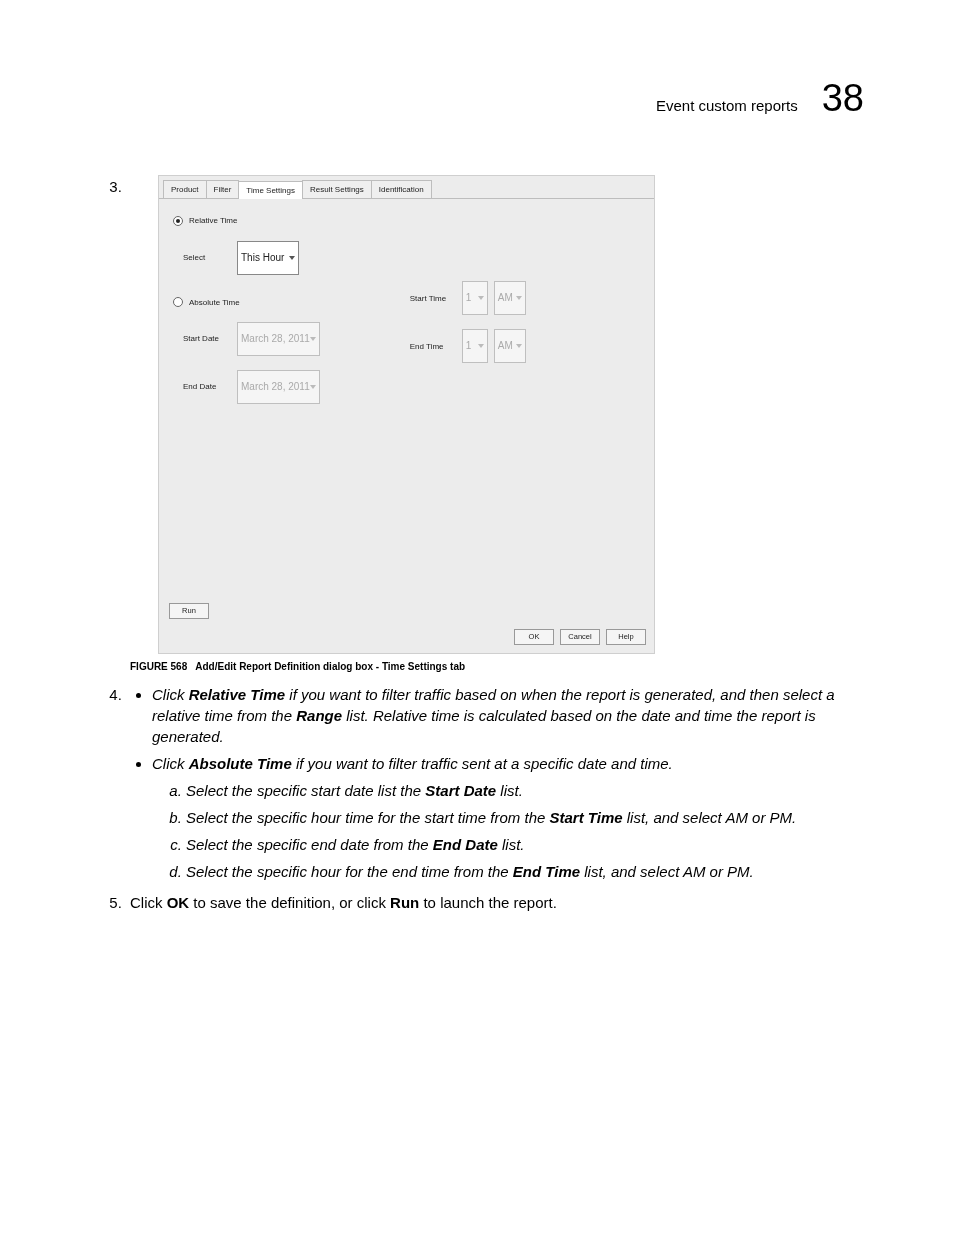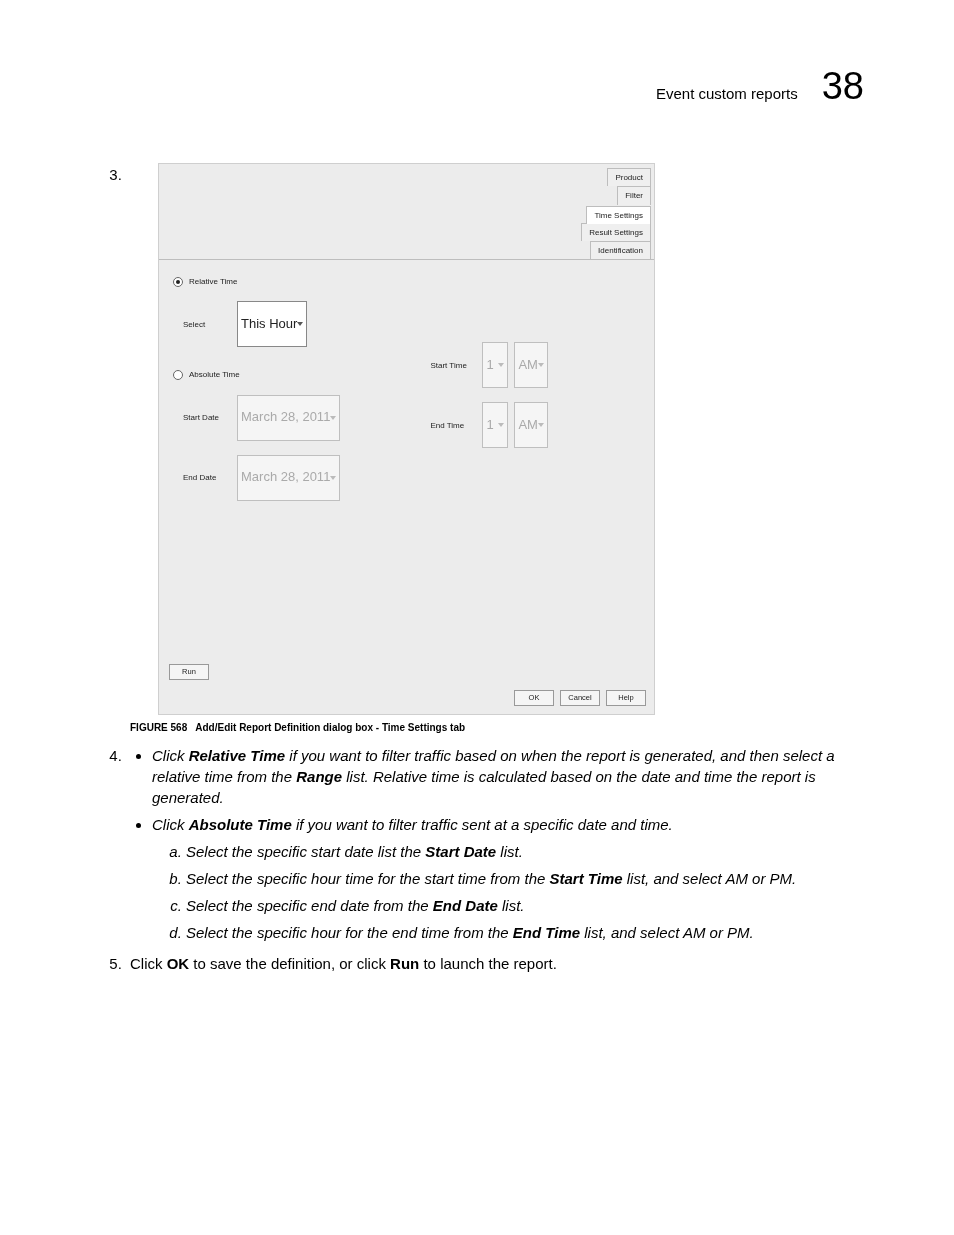--- a/index.html
+++ b/index.html
@@ -16,20 +16,21 @@
     box-sizing: border-box;
     padding: 60px 90px 80px 90px;
     position: relative;
   }
   .header {
     display: flex;
     justify-content: flex-end;
     align-items: baseline;
     gap: 24px;
     margin-bottom: 50px;
+    margin-top: 12px;
   }
   .header .title { font-size: 15px; }
   .header .chnum { font-size: 38px; font-weight: 400; font-family: Arial, sans-serif; text-align: center; }
   ol.steps {
     list-style: decimal;
     margin: 0 0 0 36px;
     padding: 0;
   }
   ol.steps > li { margin: 0 0 10px 0; padding-left: 4px; }
   ol.steps > li > p { margin: 6px 0; }
@@ -52,21 +53,20 @@
     position: relative;
     padding-bottom: 8px;
   }
   .tabs {
     display: flex;
     gap: 0;
     padding: 4px 4px 0 4px;
     background: #ececec;
     border-bottom: 1px solid #bdbdbd;
     align-items: flex-end;
-    flex-direction: column;
   }
   .tab {
     padding: 3px 7px;
     border: 1px solid #bdbdbd;
     border-bottom: none;
     background: #efefef;
     margin-right: -1px;
     font-size: 8px;
   }
   .tab.active { background: #fff; position: relative; top: 1px; }
@@ -81,22 +81,22 @@
   .radio-row { display:flex; align-items:center; gap:6px; margin: 4px 0 8px 0; }
   .radio {
     width: 8px; height: 8px; border: 1px solid #666; border-radius: 50%; background:#fff; display:inline-flex; align-items:center; justify-content:center;
   }
   .radio.sel::after { content:""; width:4px; height:4px; background:#222; border-radius:50%; display:block; }
   .lbl { font-size: 8px; }
   .row { display:flex; align-items:center; gap:6px; margin: 14px 0; }
   .field-lbl { width: 48px; }
   .combo {
     display:inline-flex; align-items:center; justify-content:space-between;
-    min-width: 54px; height: 12px; padding: 16px 3px;
-    background:#fff; border:1px solid #888; font-size:13px;
+    min-width: 54px; height: 12px; padding: 10px 3px;
+    background:#fff; border:1px solid #888; font-size:10px;
   }
   .combo.disabled { background:#f5f5f5; color:#aaa; border-color:#bfbfbf; }
   .combo .chev { border-top:4px solid #555; border-left:3px solid transparent; border-right:3px solid transparent; }
   .combo.disabled .chev { border-top-color:#bbb; }
   .combo.tiny { min-width: 18px; }
   .combo.ampm { min-width: 24px; }
   .time-col { margin-top: 56px; }
   .dlg-footer1 { padding: 6px 0 4px 10px; }
   .btn {
     display:inline-flex; align-items:center; justify-content:center;

